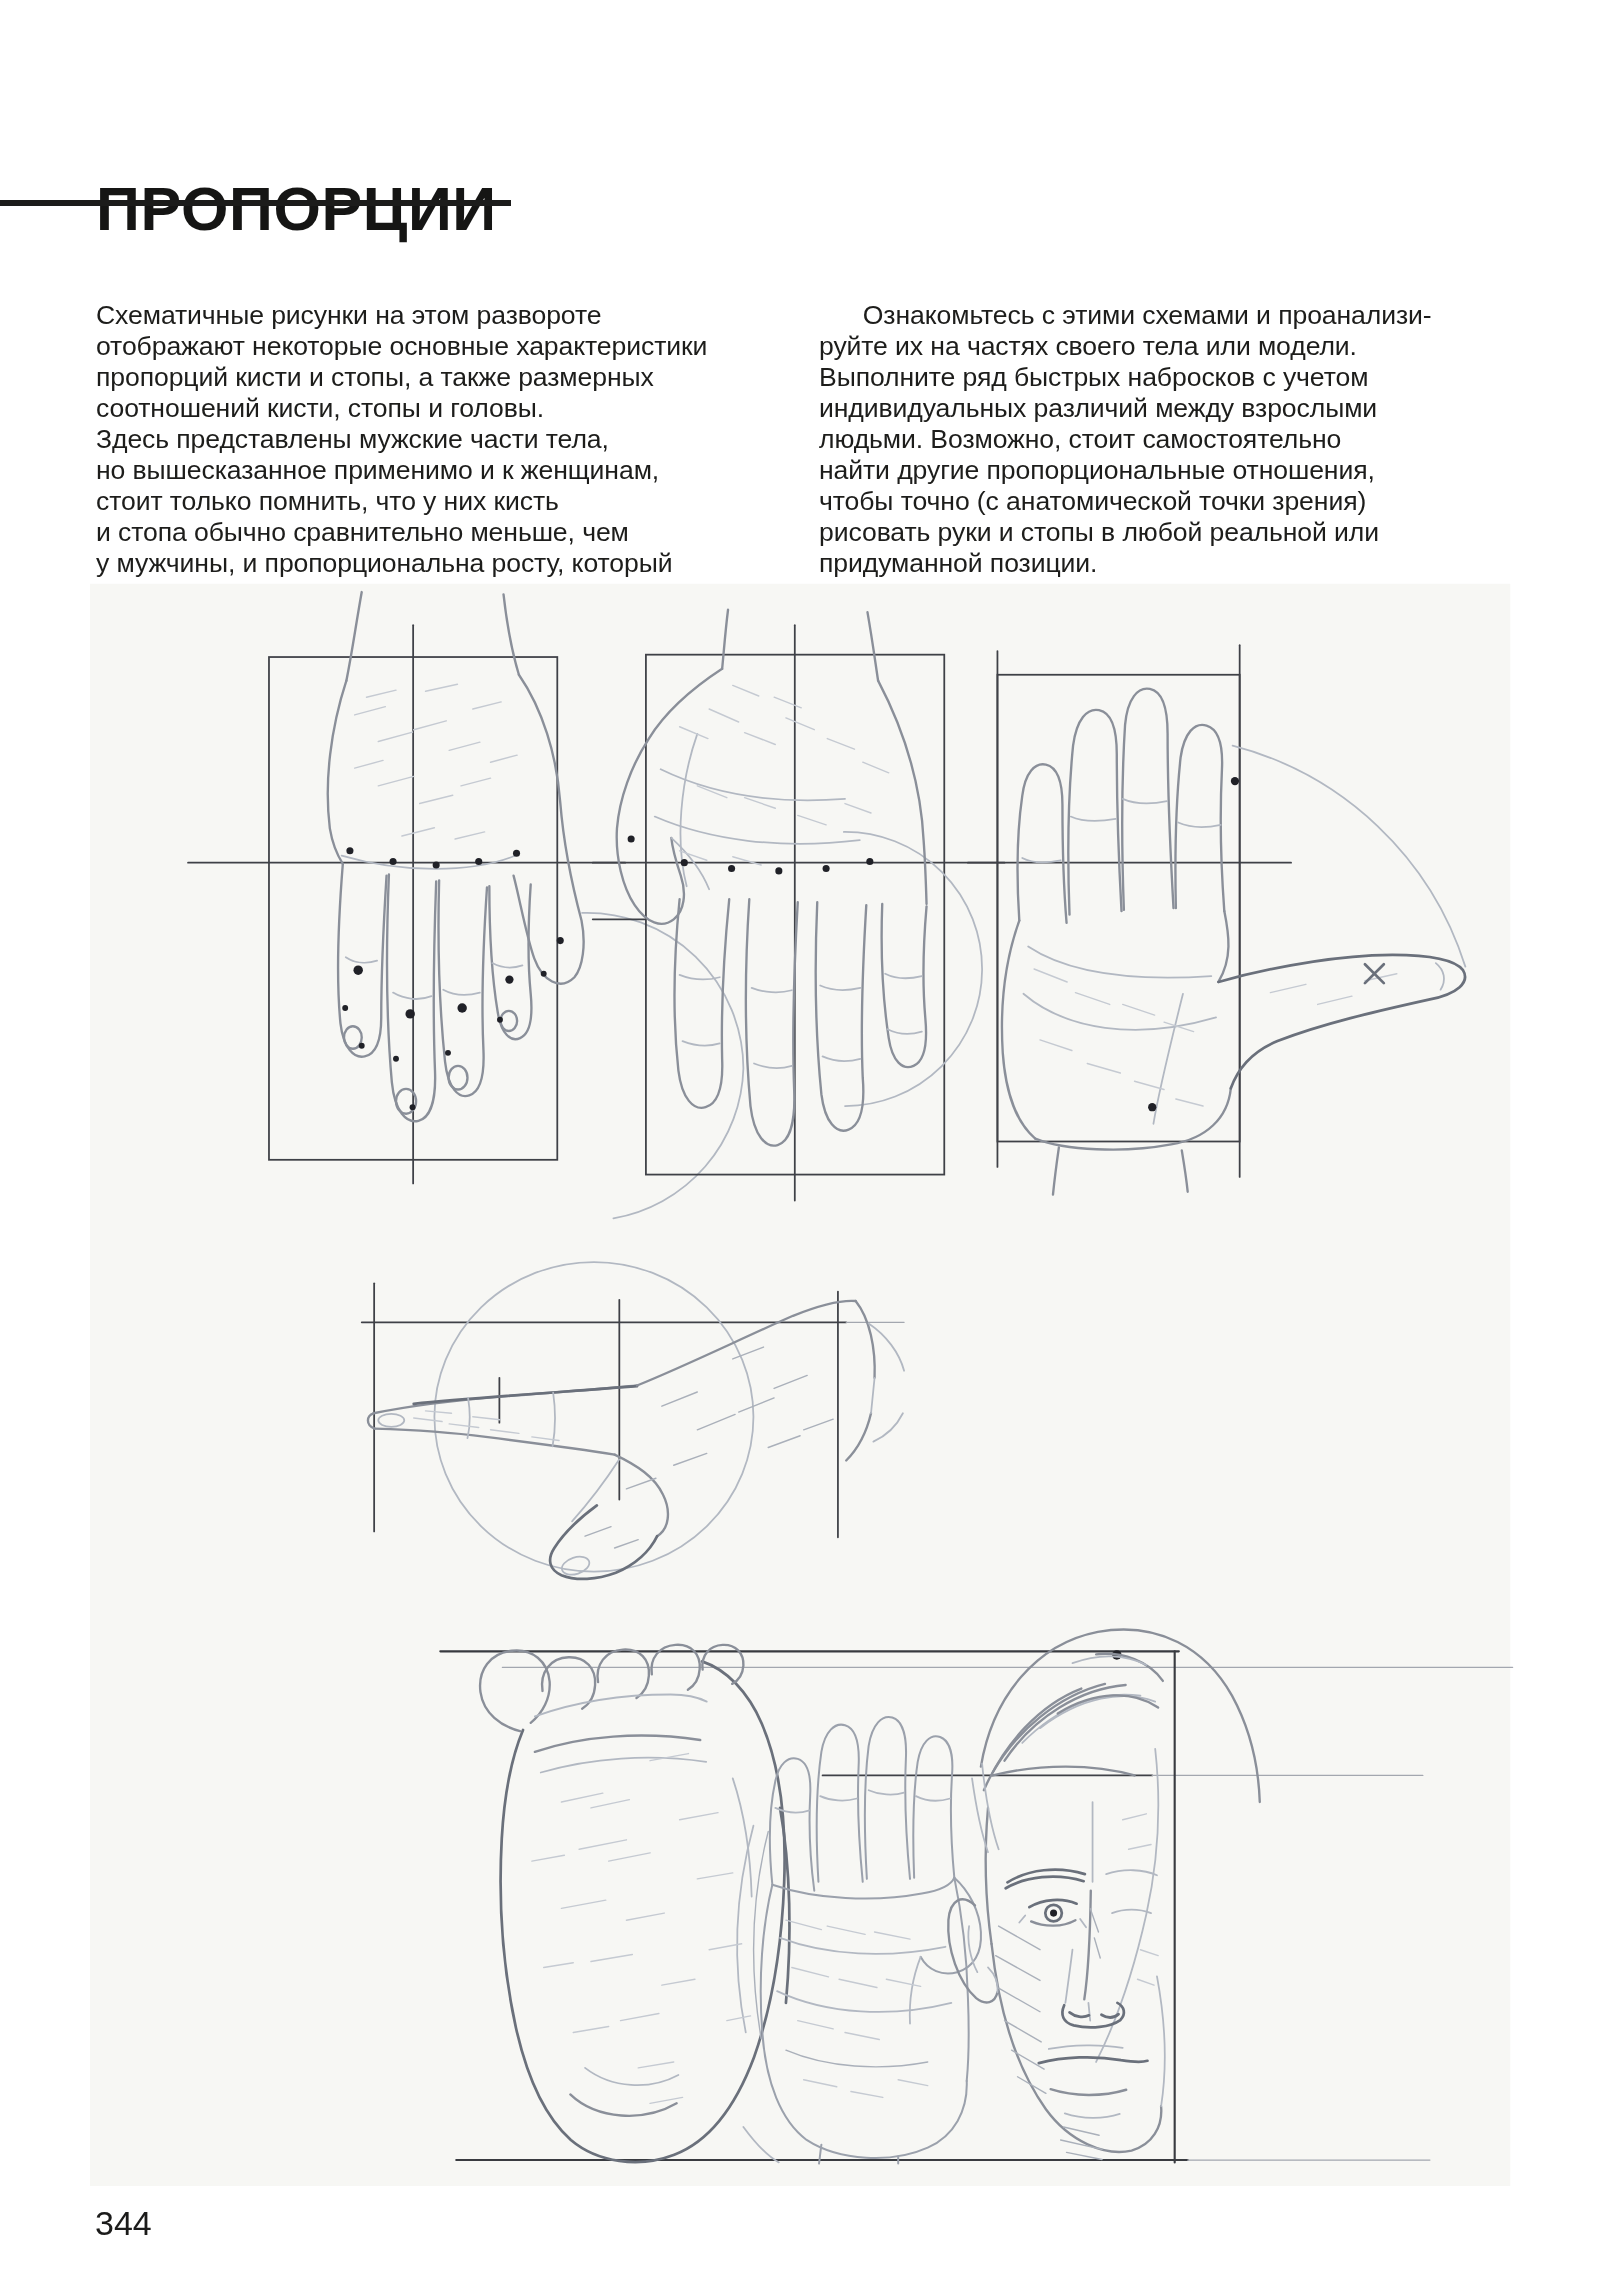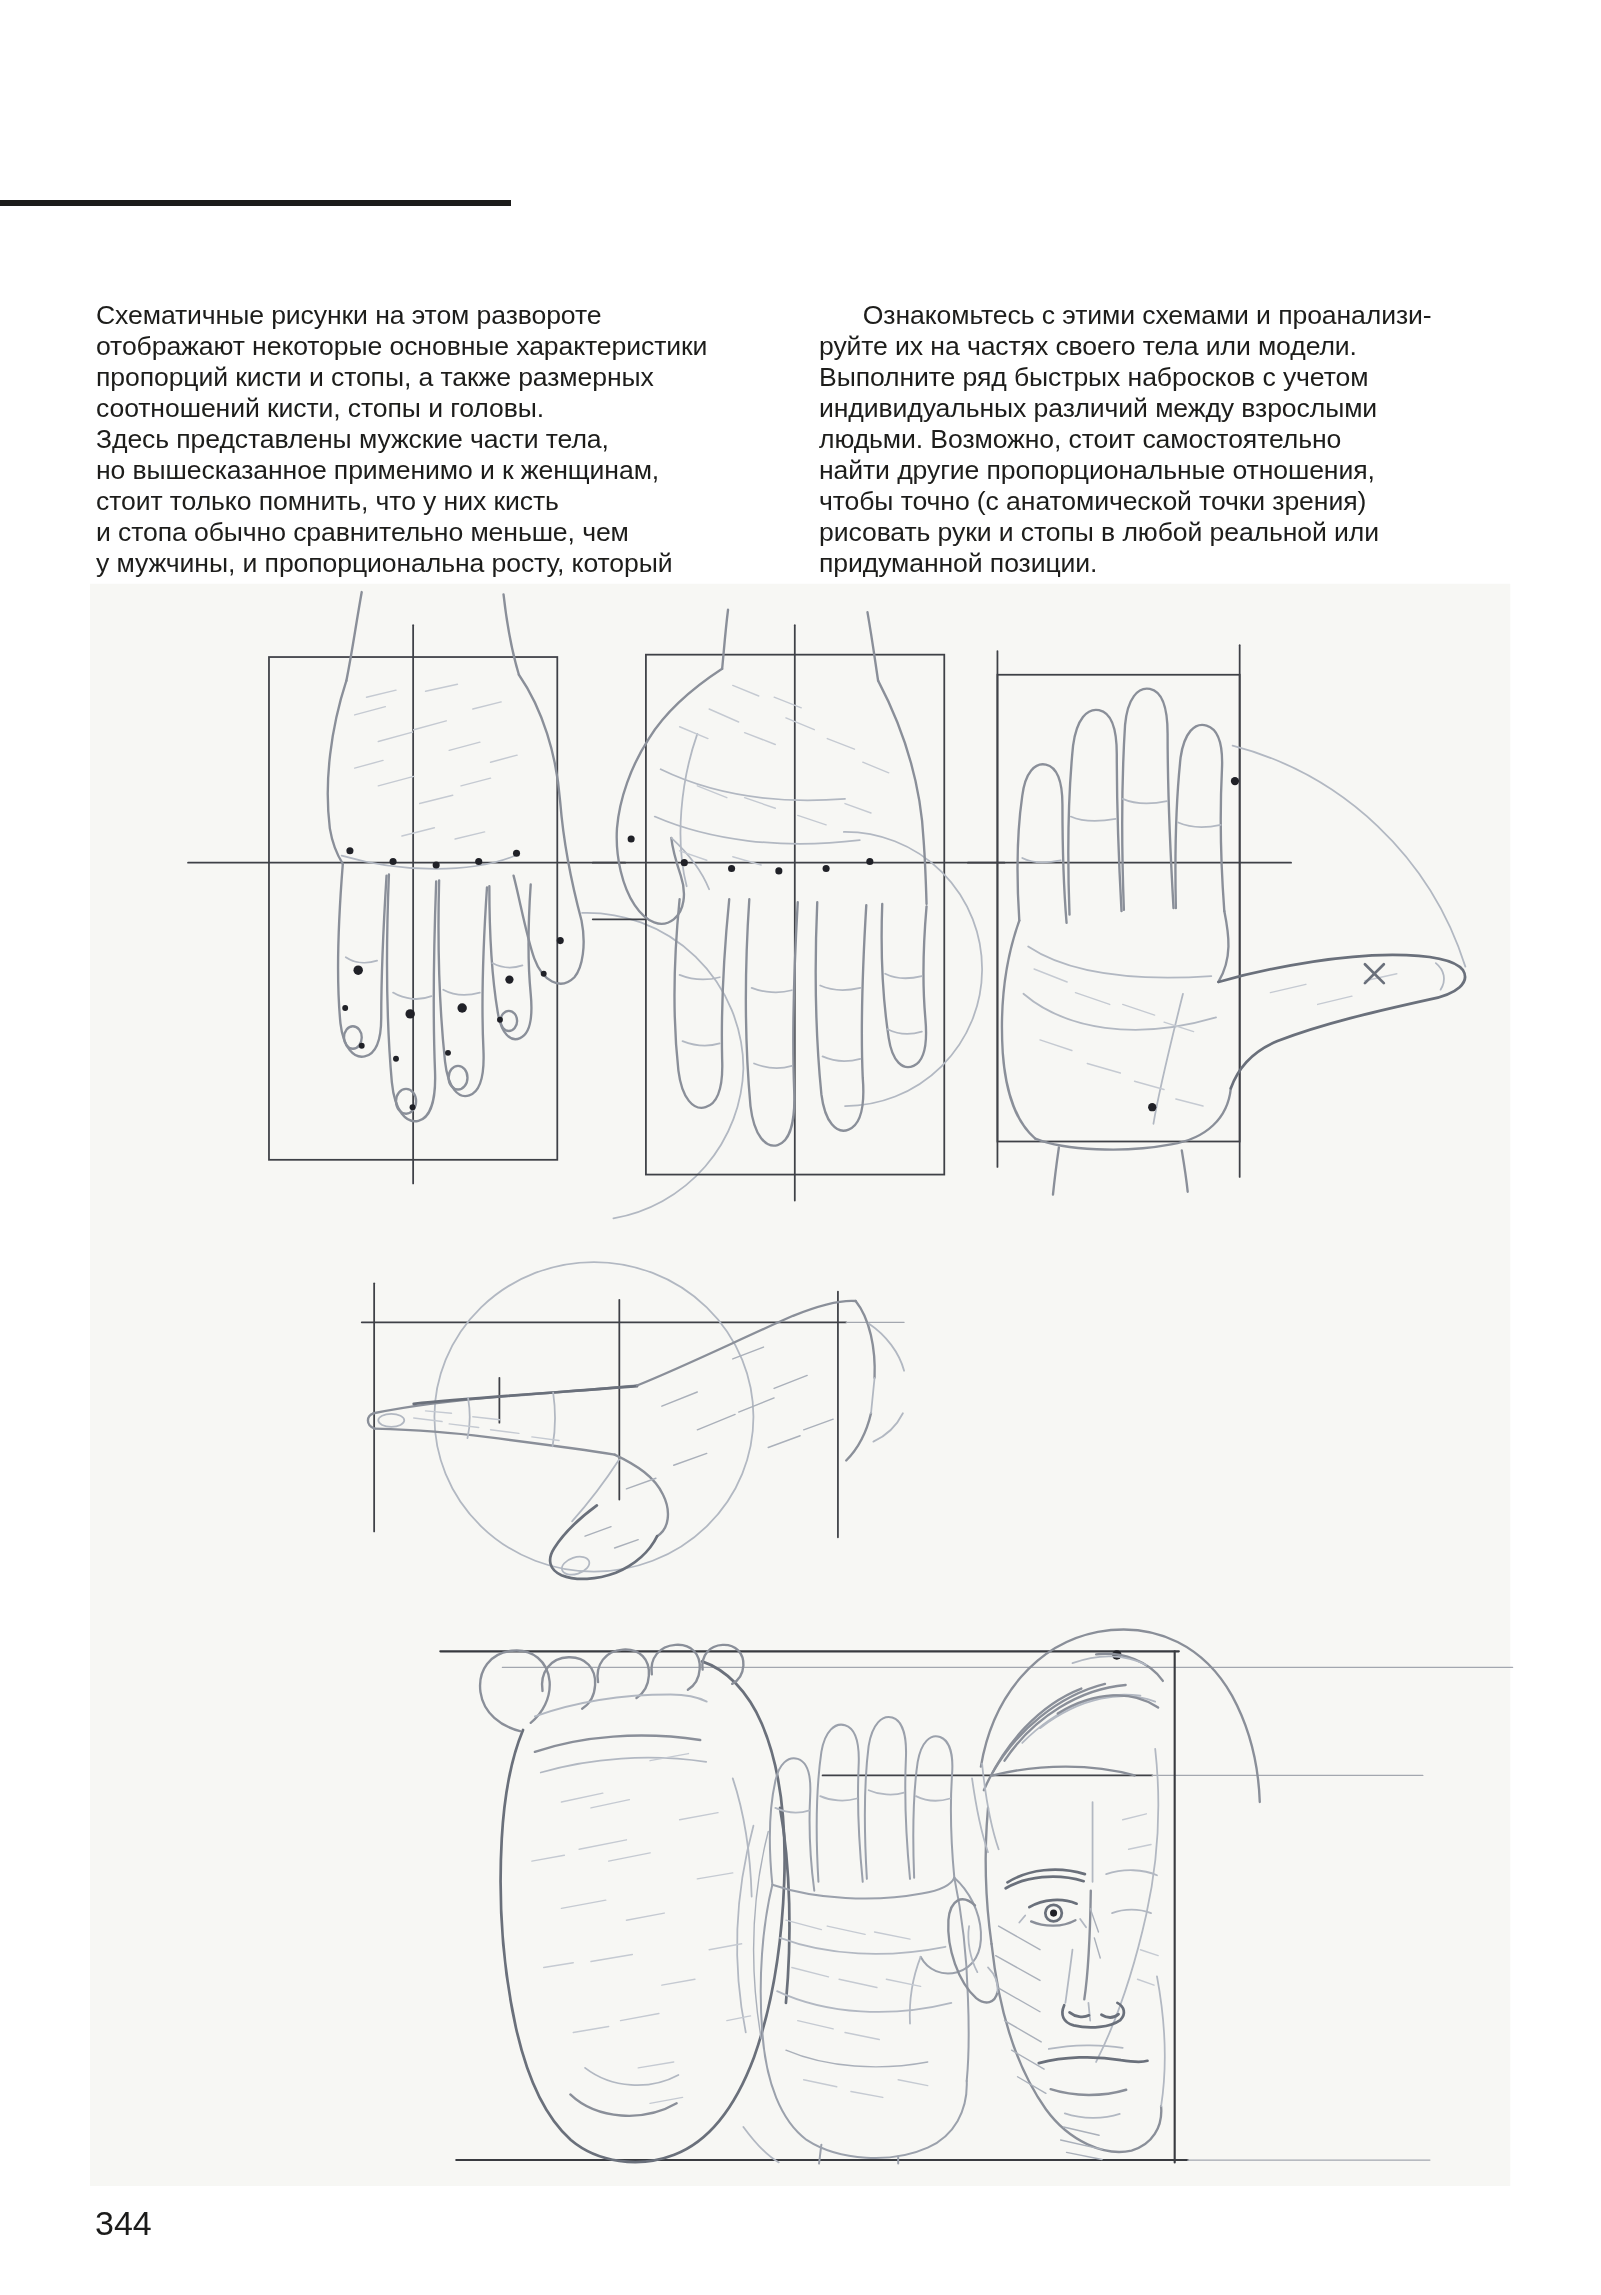--- a/index.html
+++ b/index.html
@@ -24,20 +24,21 @@
   .pcs{stroke:#9ba1ac;stroke-width:3.4;fill:none;stroke-linecap:round;stroke-linejoin:round;}
   .ph {stroke:#c5cad2;stroke-width:2.4;fill:none;stroke-linecap:round;}
   .ph2{stroke:#aab0ba;stroke-width:2.4;fill:none;stroke-linecap:round;}
   .dt {fill:#202127;stroke:none;}
 </style>
 </head>
 <body>
 
 <div class="page">
 
+  <h1 class="title">ПРОПОРЦИИ</h1>
   <div class="title-rule"></div>
 
   <p class="col col-left">Схематичные рисунки на этом развороте
 отображают некоторые основные характеристики
 пропорций кисти и стопы, а также размерных
 соотношений кисти, стопы и головы.
 Здесь представлены мужские части тела,
 но вышесказанное применимо и к женщинам,
 стоит только помнить, что у них кисть
 и стопа обычно сравнительно меньше, чем

